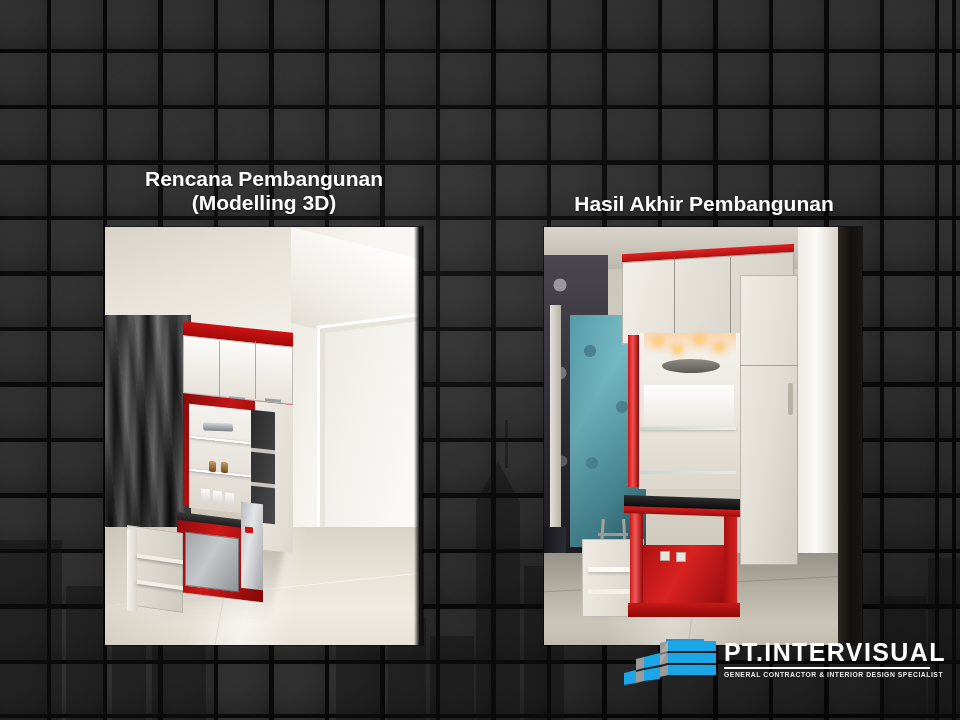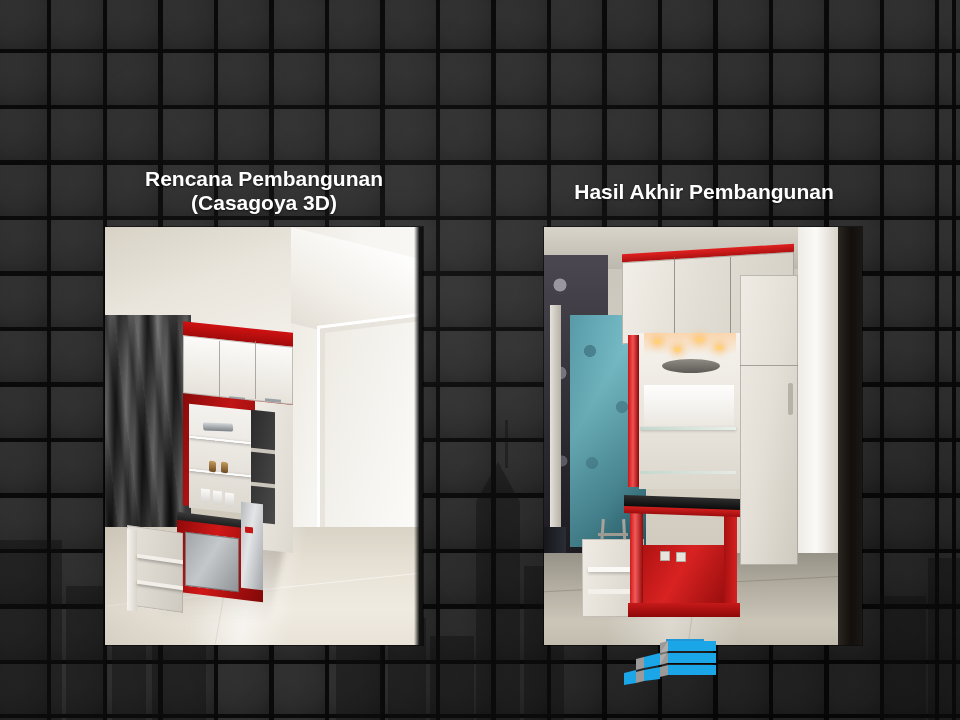--- a/index.html
+++ b/index.html
@@ -77,21 +77,21 @@
   .caption {
     position: absolute;
     color: #ffffff;
     font-size: 21px;
     font-weight: bold;
     line-height: 1.16;
     text-align: center;
     text-shadow: 0 1px 2px rgba(0,0,0,0.6);
   }
   .caption-left  { left: 84px;  top: 167px; width: 360px; }
-  .caption-right { left: 500px; top: 180px; width: 408px; }
+  .caption-right { left: 500px; top: 192px; width: 408px; }
   
   .photo {
     position: absolute;
     overflow: hidden;
     background: #cfcabc;
     box-shadow: 0 0 0 1px rgba(0,0,0,0.5);
   }
   .photo-left  { left: 105px; top: 227px; width: 318px; height: 418px; }
   .photo-right { left: 544px; top: 227px; width: 318px; height: 418px; }
   .ph-layer { position: absolute; }
@@ -571,21 +571,21 @@
       <rect x="505" y="30" width="3" height="48"></rect>
       <rect x="524" y="176" width="40" height="154"></rect>
       <rect x="880" y="206" width="46" height="124"></rect>
       <rect x="928" y="168" width="32" height="162"></rect>
     </g>
   </svg>
 
 
   <div class="caption caption-left">
     <div>Rencana Pembangunan</div>
-    <div>(Casagoya 3D)</div>
+    <div>(Modelling 3D)</div>
   </div>
 
   <div class="caption caption-right">
     <div>Hasil Akhir Pembangunan</div>
   </div>
 
   <div class="photo photo-left">
     <div class="ph-layer L-ceiling"></div>
     <div class="ph-layer L-rightwall"></div>
     <div class="ph-layer L-soffit"></div>
@@ -691,15 +691,20 @@
       <polygon points="36,14 44,12 44,22 36,24" fill="#9a9a9a"></polygon>
       <polygon points="44,24 92,24 92,34 44,34" fill="#1ba6e8"></polygon>
       <polygon points="36,26 44,24 44,34 36,36" fill="#9a9a9a"></polygon>
       <polygon points="20,16 36,12 36,24 20,27" fill="#1ba6e8"></polygon>
       <polygon points="12,18 20,16 20,27 12,29" fill="#9a9a9a"></polygon>
       <polygon points="20,29 36,26 36,38 20,40" fill="#1ba6e8"></polygon>
       <polygon points="12,31 20,29 20,40 12,42" fill="#9a9a9a"></polygon>
       <polygon points="0,32 12,29 12,42 0,44" fill="#1ba6e8"></polygon>
       <polygon points="36,12 44,0 44,10 36,24" fill="#bdbdbd" opacity="0.55"></polygon>
     </svg>
+    <div class="logo-text-wrap">
+      <div class="logo-name">PT.INTERVISUAL</div>
+      <div class="logo-rule"></div>
+      <div class="logo-tagline">GENERAL CONTRACTOR &amp; INTERIOR DESIGN SPECIALIST</div>
+    </div>
   </div>
 
 </div>
 
 </body></html>

